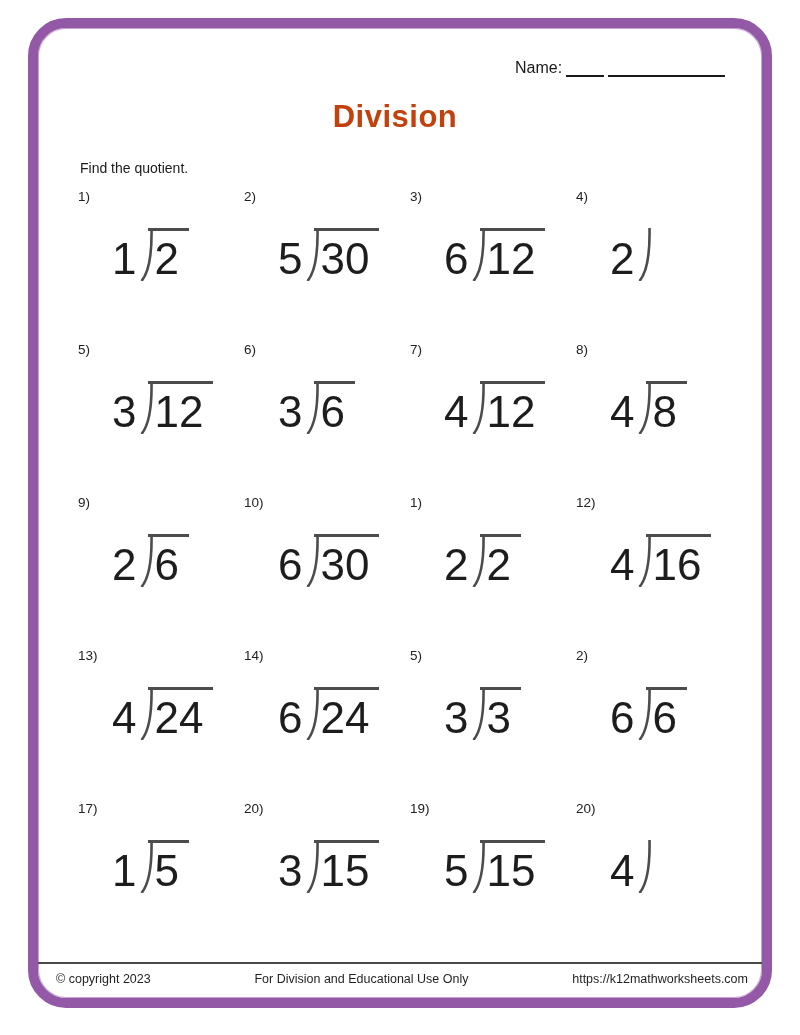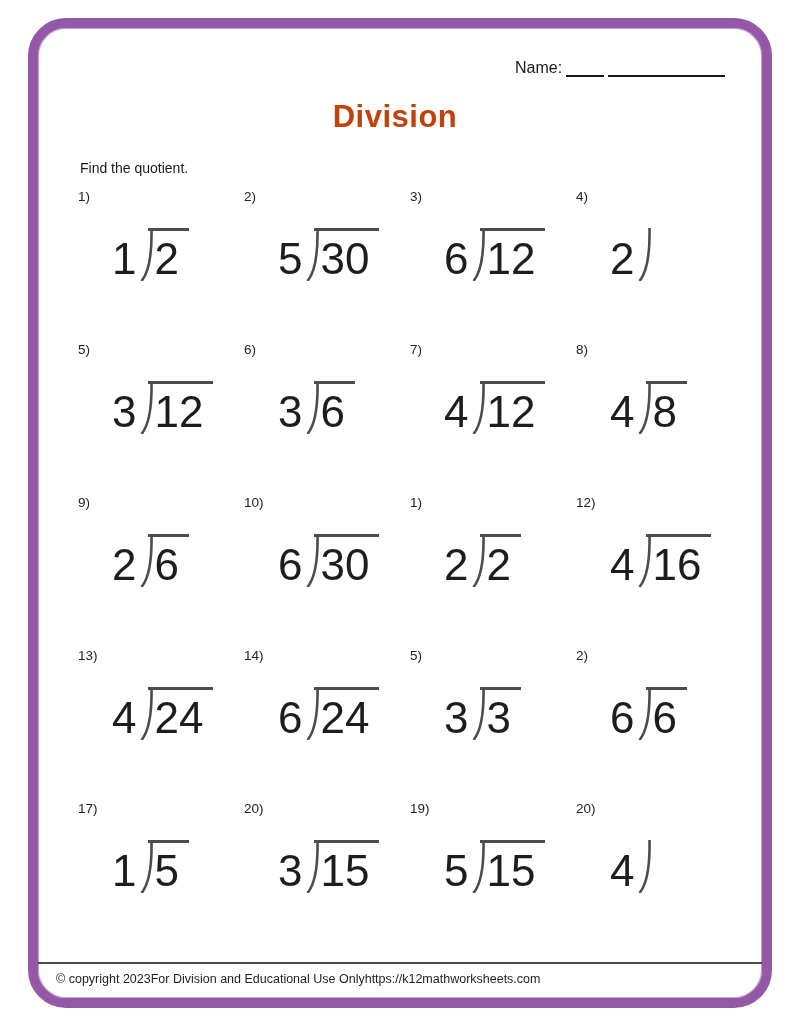--- a/index.html
+++ b/index.html
@@ -53,21 +53,21 @@
   .dividend {
     border-top:3px solid #4c4c4c;
     padding:6px 10px 0 6px;
     margin-left:-6px;
   }
 
   .footer {
     position:absolute; top:962px; left:38px; width:724px;
     border-top:2px solid #4a4a4a;
     padding:8px 14px 0 18px;
-    display:flex; justify-content:flex-start; align-items:baseline;
+    display:flex; justify-content:space-between; align-items:baseline;
     font-size:12.5px; color:#1f1f1f;
   }
 </style>
 </head>
 <body>
 
 <div class="page">
   <div class="frame"></div>
 
   <div class="name-row">

